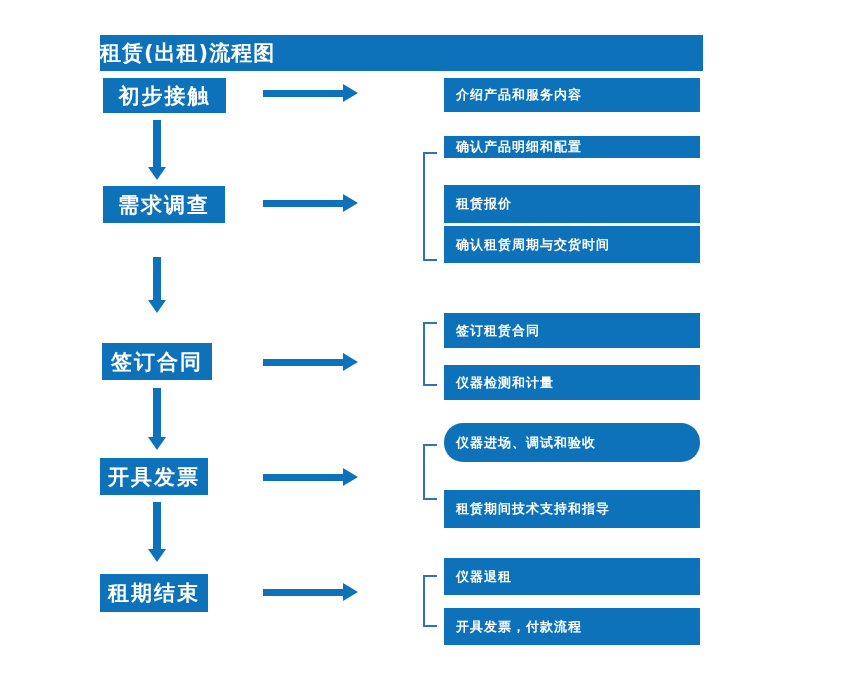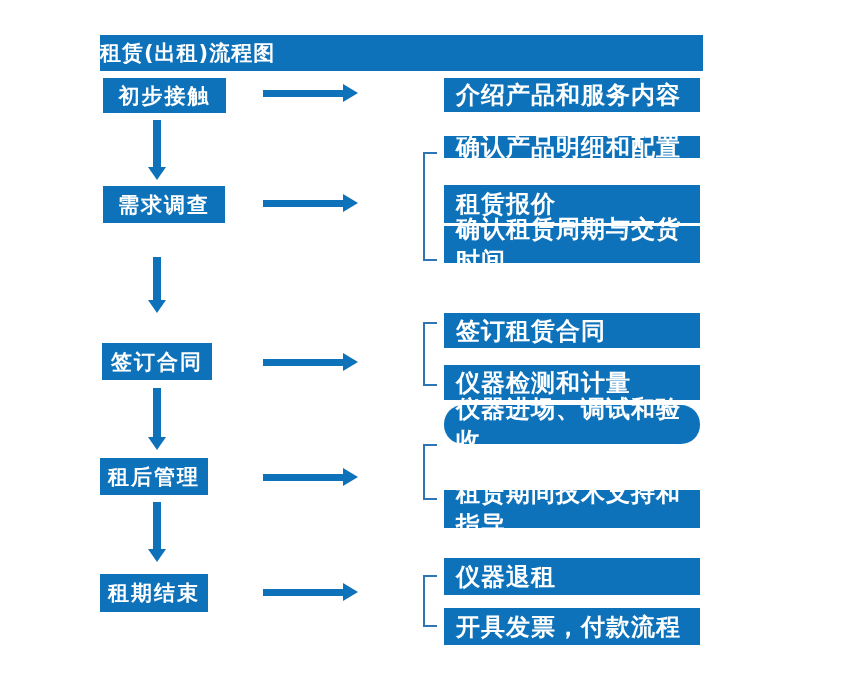--- a/index.html
+++ b/index.html
@@ -42,21 +42,21 @@
     display: flex; align-items: center; justify-content: center;
     letter-spacing: 2px;
   }
 
   .detail-box {
     position: absolute;
     left: 444px;
     width: 256px;
     background: var(--primary-blue);
     color: var(--text-white);
-    font-size: 24px;
+    font-size: 13px;
     font-weight: bold;
     display: flex; align-items: center;
     padding-left: 12px;
     letter-spacing: 1px;
   }
 
   .h-arrow {
     position: absolute;
     left: 263px;
     height: 18px;
@@ -111,21 +111,21 @@
   <div class="step-box" style="left:103px; top:78px;  width:123px; height:35px;align-items:center;">
     <span>初步接触</span>
   </div>
   <div class="step-box" style="left:103px; top:186px; width:122px; height:37px;text-align:right;">
     <span>需求调查</span>
   </div>
   <div class="step-box" style="left:102px; top:343px; width:110px; height:37px;">
     <span>签订合同</span>
   </div>
   <div class="step-box" style="left:100px; top:458px; width:108px; height:37px;">
-    <span>租后管理</span>
+    <span>开具发票</span>
   </div>
   <div class="step-box" style="left:100px; top:574px; width:108px; height:38px;">
     <span>租期结束</span>
   </div>
 
   <div class="v-arrow" style="top:120px;">
     <span class="shaft" style="height:47px;"></span>
     <span class="head"></span>
   </div>
   <div class="v-arrow" style="top:257px;">
@@ -181,21 +181,21 @@
     <span>确认租赁周期与交货时间</span>
   </div>
 
   <div class="detail-box" style="top:365px; height:35px;">
     <span>仪器检测和计量</span>
   </div>
   <div class="detail-box" style="top:313px; height:35px;">
     <span>签订租赁合同</span>
   </div>
 
-  <div class="detail-box" style="top:405px; height:39px;border-radius:19px;">
+  <div class="detail-box" style="top:423px; height:39px;border-radius:19px;">
     <span>仪器进场、调试和验收</span>
   </div>
   <div class="detail-box" style="top:490px; height:38px;">
     <span>租赁期间技术支持和指导</span>
   </div>
 
   <div class="detail-box" style="top:558px; height:37px;">
     <span>仪器退租</span>
   </div>
   <div class="detail-box" style="top:608px; height:37px;">

